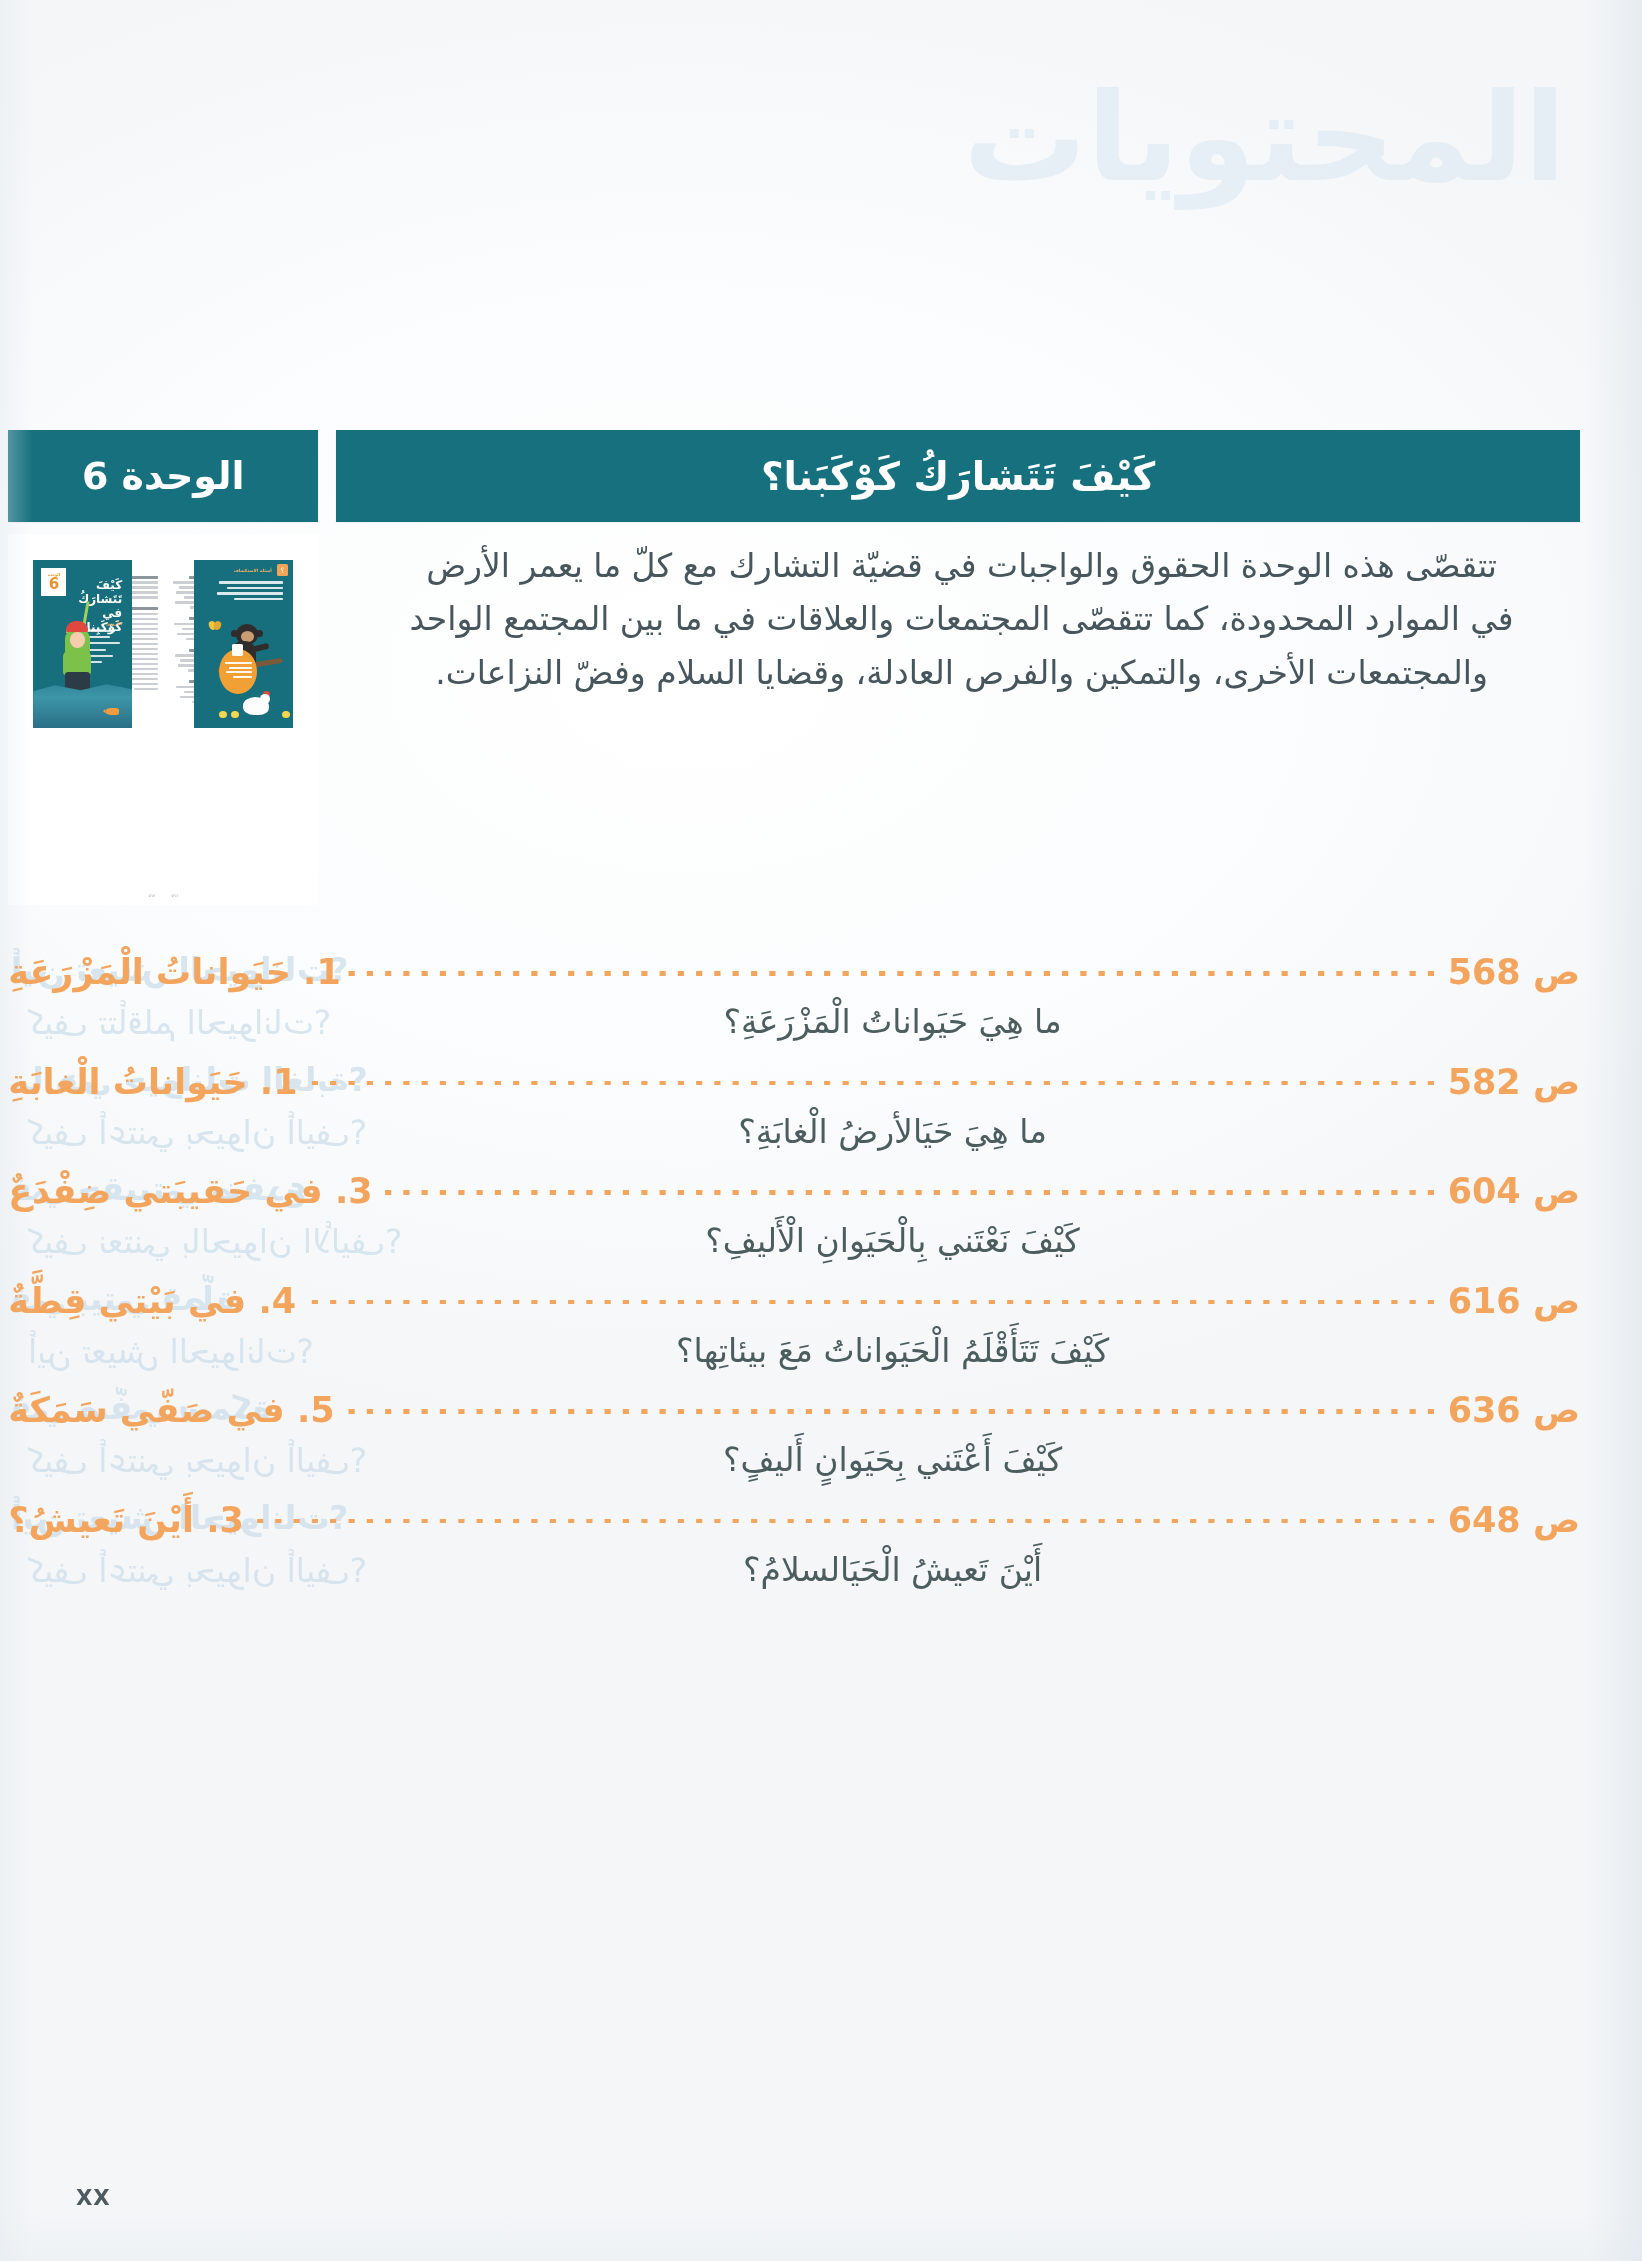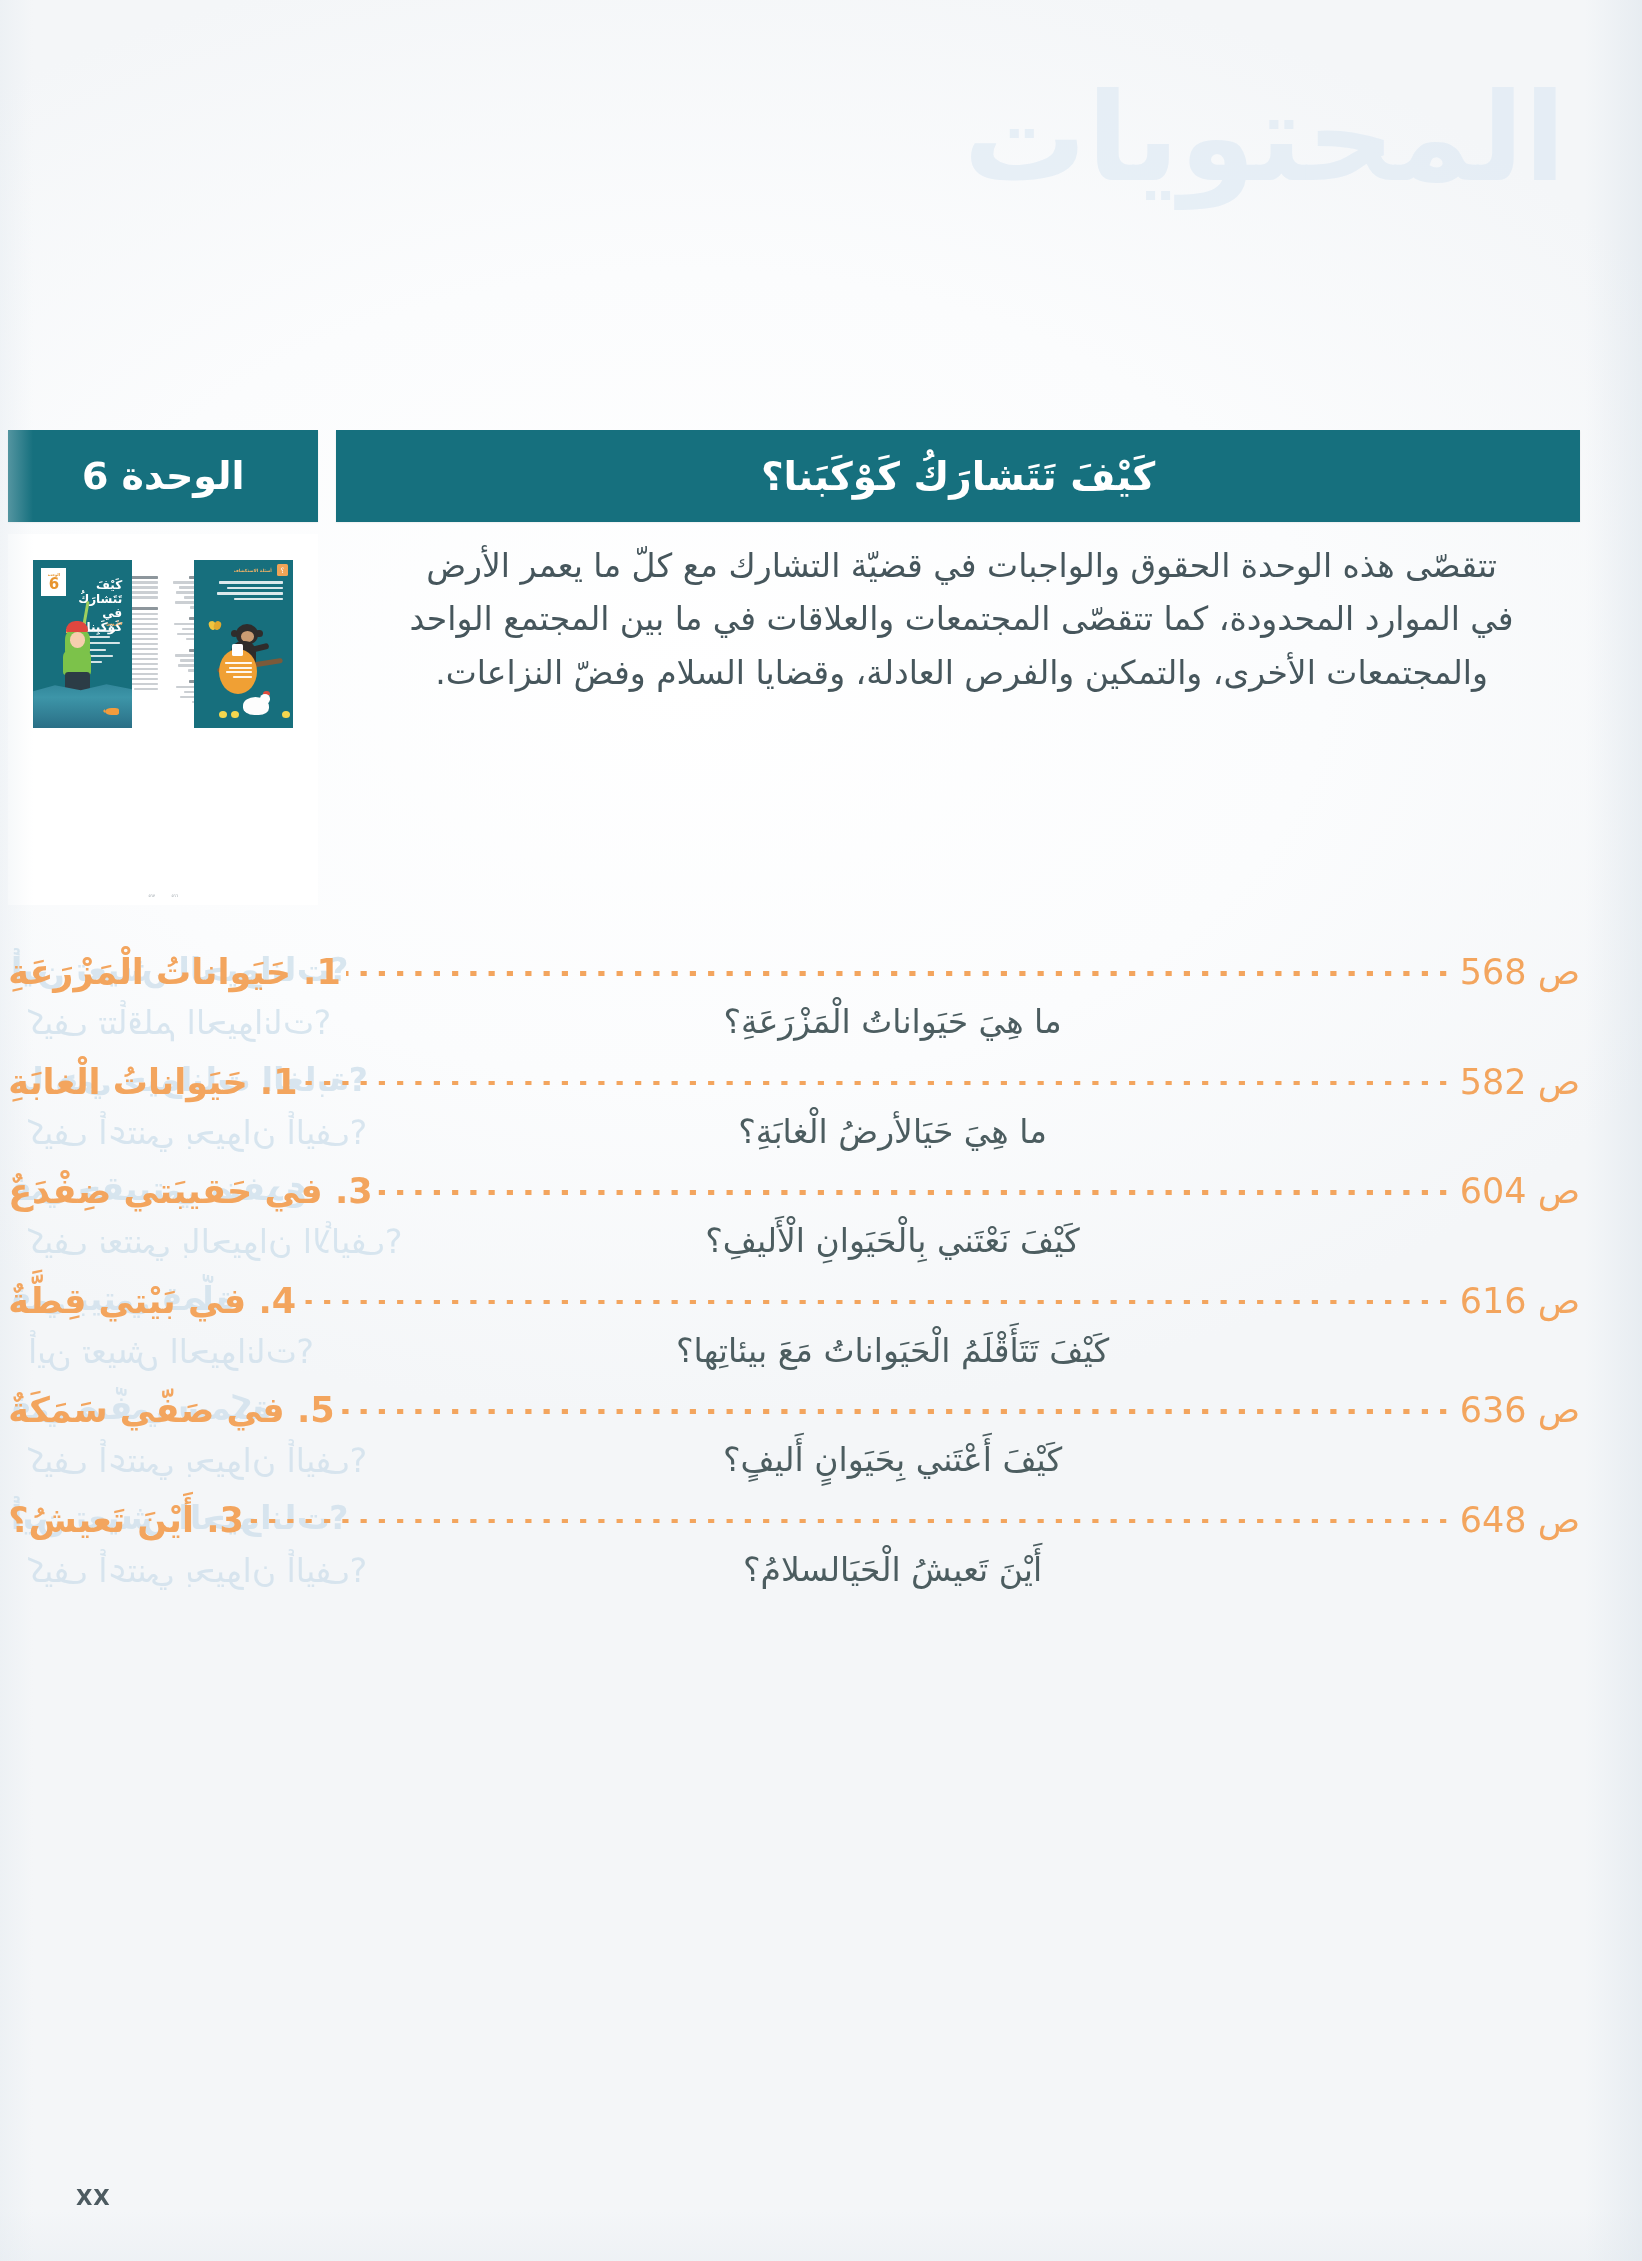--- a/index.html
+++ b/index.html
@@ -397,21 +397,21 @@
     display: block;
     line-height: 1;
     position: absolute;
     bottom: 0.07em;
     right: 0;
   }
   .toc-page {
     flex: none;
     color: #f3a55e;
     font-size: 35px;
-    font-weight: 400;
+    font-weight: 700;
     white-space: nowrap;
     letter-spacing: 0.2px;
   }
   .toc-sub {
     margin-top: 10px;
     text-align: center;
     color: #4c5d60;
     font-size: 33px;
     font-weight: 400;
     position: relative;

